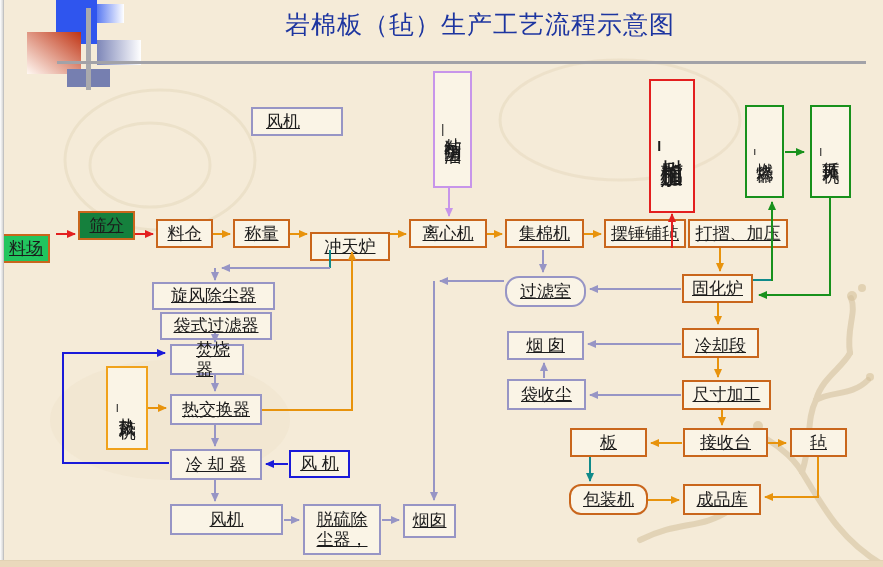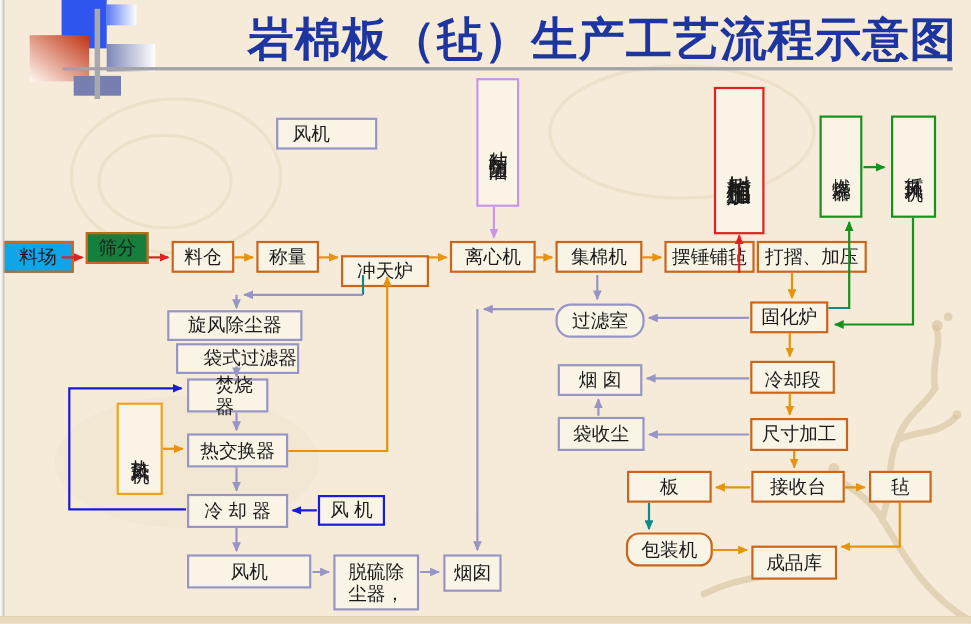--- a/index.html
+++ b/index.html
@@ -12,28 +12,28 @@
   
   .lg{position:absolute;}
   .lg-blue{left:56px;top:0;width:41px;height:44px;background:#2f55ee;}
   .lg-bluefade{left:97px;top:4px;width:27px;height:19px;background:linear-gradient(to right,#5b7bf2,#ffffff);}
   .lg-redfade{left:27px;top:32px;width:54px;height:42px;background:linear-gradient(to bottom left,#c03414,#fff8f2);}
   .lg-slatefade{left:97px;top:40px;width:44px;height:25px;background:linear-gradient(to right,#7d86b8,#ffffff);}
   .lg-slate{left:67px;top:69px;width:43px;height:18px;background:#767fb0;}
   .lg-crossv{left:86px;top:8px;width:5px;height:82px;background:#a9a9ad;}
   .rule{position:absolute;left:57px;top:61px;width:809px;height:3px;background:#a2a2a8;}
   .title{
-    position:absolute;left:90px;top:8px;width:780px;text-align:right;
-    font-family:"Liberation Serif","DejaVu Serif",serif;font-weight:bold;
-    font-size:42px;letter-spacing:1px;
+    position:absolute;left:90px;top:8px;width:780px;text-align:center;
+    font-family:"Liberation Serif","DejaVu Serif",serif;font-weight:normal;
+    font-size:25px;letter-spacing:1px;
   }
   .node{
     position:absolute;box-sizing:border-box;border:2px solid #c9661c;
     background:#faf4e6;display:flex;align-items:center;justify-content:center;
-    font-size:17px;color:#1b1b1b;line-height:1.15;
+    font-size:17px;color:#1b1b1b;line-height:1.15;text-decoration:underline;
   }
   .node.v .lbl{writing-mode:vertical-rl;text-orientation:upright;letter-spacing:2px;}
   .node.left{justify-content:flex-start;padding-left:13px;}
   .node.pre .lbl{white-space:pre-line;text-align:left;}
   .wires{position:absolute;left:0;top:0;width:883px;height:567px;pointer-events:none;}
   .edge-left{position:absolute;left:0;top:0;width:3px;height:567px;
     background:linear-gradient(to right,#ffffff,#d7d7d7);border-right:1px solid #c2c2c2;}
   .edge-bottom{position:absolute;left:0;top:560px;width:883px;height:7px;
     background:#ead9bc;border-top:1px solid #e2d2b4;}
 </style>
@@ -87,21 +87,21 @@
       </div>
       <div class="node v" style="left: 649px; top: 79px; width: 46px; height: 134px; border-color: rgb(227, 31, 31); background: rgb(250, 244, 230); font-size: 23px;">
         <span class="lbl">树脂棉加工</span>
       </div>
       <div class="node v" style="left: 745px; top: 105px; width: 39px; height: 93px; border-color: rgb(24, 145, 28); background: rgb(250, 244, 230); font-size: 17px;">
         <span class="lbl">燃烧器</span>
       </div>
       <div class="node v" style="left: 810px; top: 105px; width: 41px; height: 93px; border-color: rgb(24, 145, 28); background: rgb(250, 244, 230); font-size: 17px;">
         <span class="lbl">循环风机</span>
       </div>
-      <div class="node" style="left: 2px; top: 219px; width: 65px; height: 29px; border-color: rgb(201, 102, 28); background: #0ea5e9;">
+      <div class="node" style="left: 2px; top: 234px; width: 48px; height: 29px; border-color: rgb(201, 102, 28); background: #22c55e;">
         <span class="lbl">料场</span>
       </div>
       <div class="node" style="left: 78px; top: 211px; width: 57px; height: 29px; border-color: rgb(201, 102, 28); background: #15803d;">
         <span class="lbl">筛分</span>
       </div>
       <div class="node" style="left: 156px; top: 219px; width: 57px; height: 29px; border-color: rgb(201, 102, 28); background: rgb(250, 244, 230);">
         <span class="lbl">料仓</span>
       </div>
       <div class="node" style="left: 233px; top: 219px; width: 57px; height: 29px; border-color: rgb(201, 102, 28); background: rgb(250, 244, 230); text-align: center;">
         <span class="lbl">称量</span>
@@ -117,21 +117,21 @@
       </div>
       <div class="node" style="left: 604px; top: 219px; width: 82px; height: 29px; border-color: rgb(201, 102, 28); background: rgb(250, 244, 230);">
         <span class="lbl">摆锤铺毡</span>
       </div>
       <div class="node" style="left: 688px; top: 219px; width: 100px; height: 29px; border-color: rgb(201, 102, 28); background: rgb(250, 244, 230);">
         <span class="lbl">打摺、加压</span>
       </div>
       <div class="node" style="left: 152px; top: 282px; width: 123px; height: 28px; border-color: rgb(151, 149, 197); background: rgb(250, 244, 230);">
         <span class="lbl">旋风除尘器</span>
       </div>
-      <div class="node" style="left: 160px; top: 312px; width: 112px; height: 28px; border-color: rgb(151, 149, 197); background: rgb(250, 244, 230); justify-content: flex-end;">
+      <div class="node" style="left: 160px; top: 312px; width: 112px; height: 28px; border-color: rgb(151, 149, 197); background: rgb(250, 244, 230);">
         <span class="lbl">袋式过滤器</span>
       </div>
       <div class="node" style="left: 170px; top: 344px; width: 74px; height: 31px; border-color: rgb(151, 149, 197); background: rgb(250, 244, 230); padding-left: 24px;">
         <span class="lbl">焚烧器</span>
       </div>
       <div class="node" style="left: 170px; top: 394px; width: 92px; height: 31px; border-color: rgb(151, 149, 197); background: rgb(250, 244, 230);">
         <span class="lbl">热交换器</span>
       </div>
       <div class="node v" style="left: 106px; top: 366px; width: 42px; height: 84px; border-color: rgb(240, 162, 28); background: rgb(250, 244, 230); font-size: 17px;">
         <span class="lbl">热鼓风机</span>
@@ -175,21 +175,21 @@
       </div>
       <div class="node" style="left: 570px; top: 428px; width: 77px; height: 29px; border-color: rgb(201, 102, 28); background: rgb(250, 244, 230);">
         <span class="lbl">板</span>
       </div>
       <div class="node" style="left: 790px; top: 428px; width: 57px; height: 29px; border-color: rgb(201, 102, 28); background: rgb(250, 244, 230);">
         <span class="lbl">毡</span>
       </div>
       <div class="node" style="left: 569px; top: 484px; width: 79px; height: 31px; border-color: rgb(201, 102, 28); background: rgb(250, 244, 230); border-radius: 12px;">
         <span class="lbl">包装机</span>
       </div>
-      <div class="node" style="left: 683px; top: 484px; width: 78px; height: 31px; border-color: rgb(201, 102, 28); background: rgb(250, 244, 230); margin-top: 12px;">
+      <div class="node" style="left: 683px; top: 484px; width: 78px; height: 31px; border-color: rgb(201, 102, 28); background: rgb(250, 244, 230);">
         <span class="lbl">成品库</span>
       </div>
     </div>
 
   <svg class="wires" id="wires" viewBox="0 0 883 567">
       <defs>
         <marker id="ah-red" markerUnits="userSpaceOnUse" markerWidth="9" markerHeight="8" refX="8" refY="4" orient="auto">
           <path d="M0,0 L9,4 L0,8 Z" fill="#e31f1f"></path>
         </marker>
         <marker id="ah-orange_arrow" markerUnits="userSpaceOnUse" markerWidth="9" markerHeight="8" refX="8" refY="4" orient="auto">

